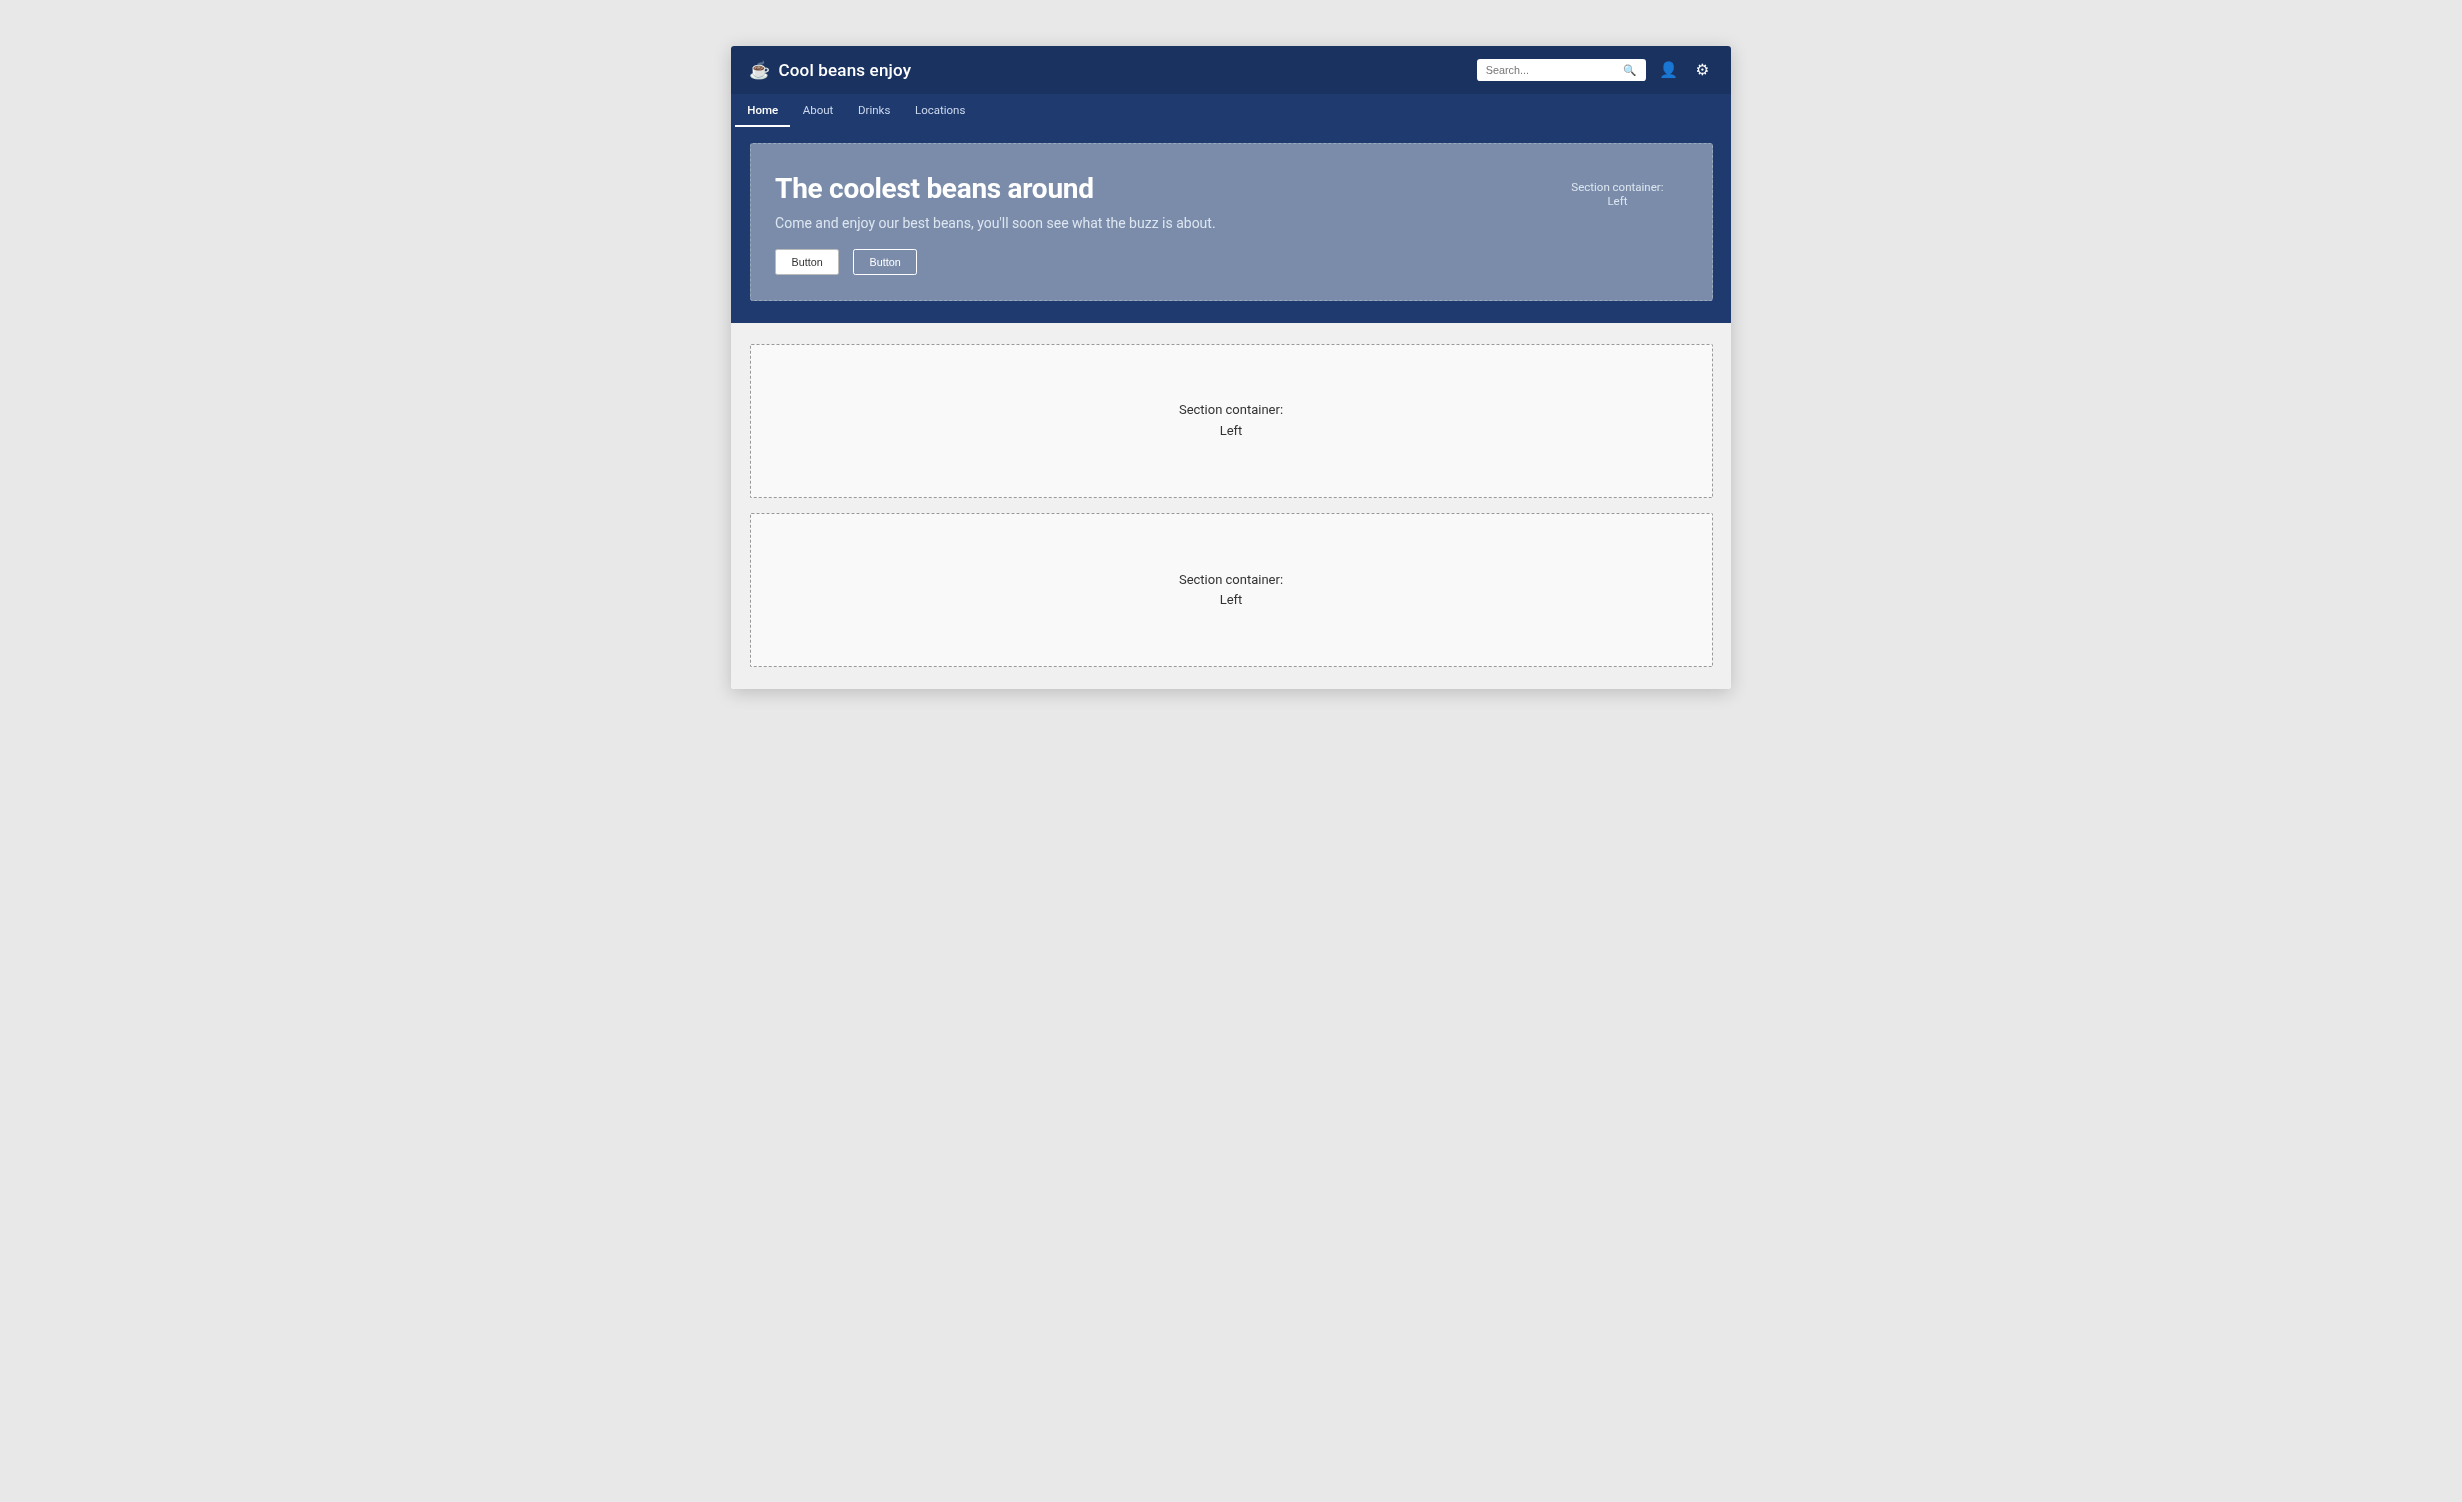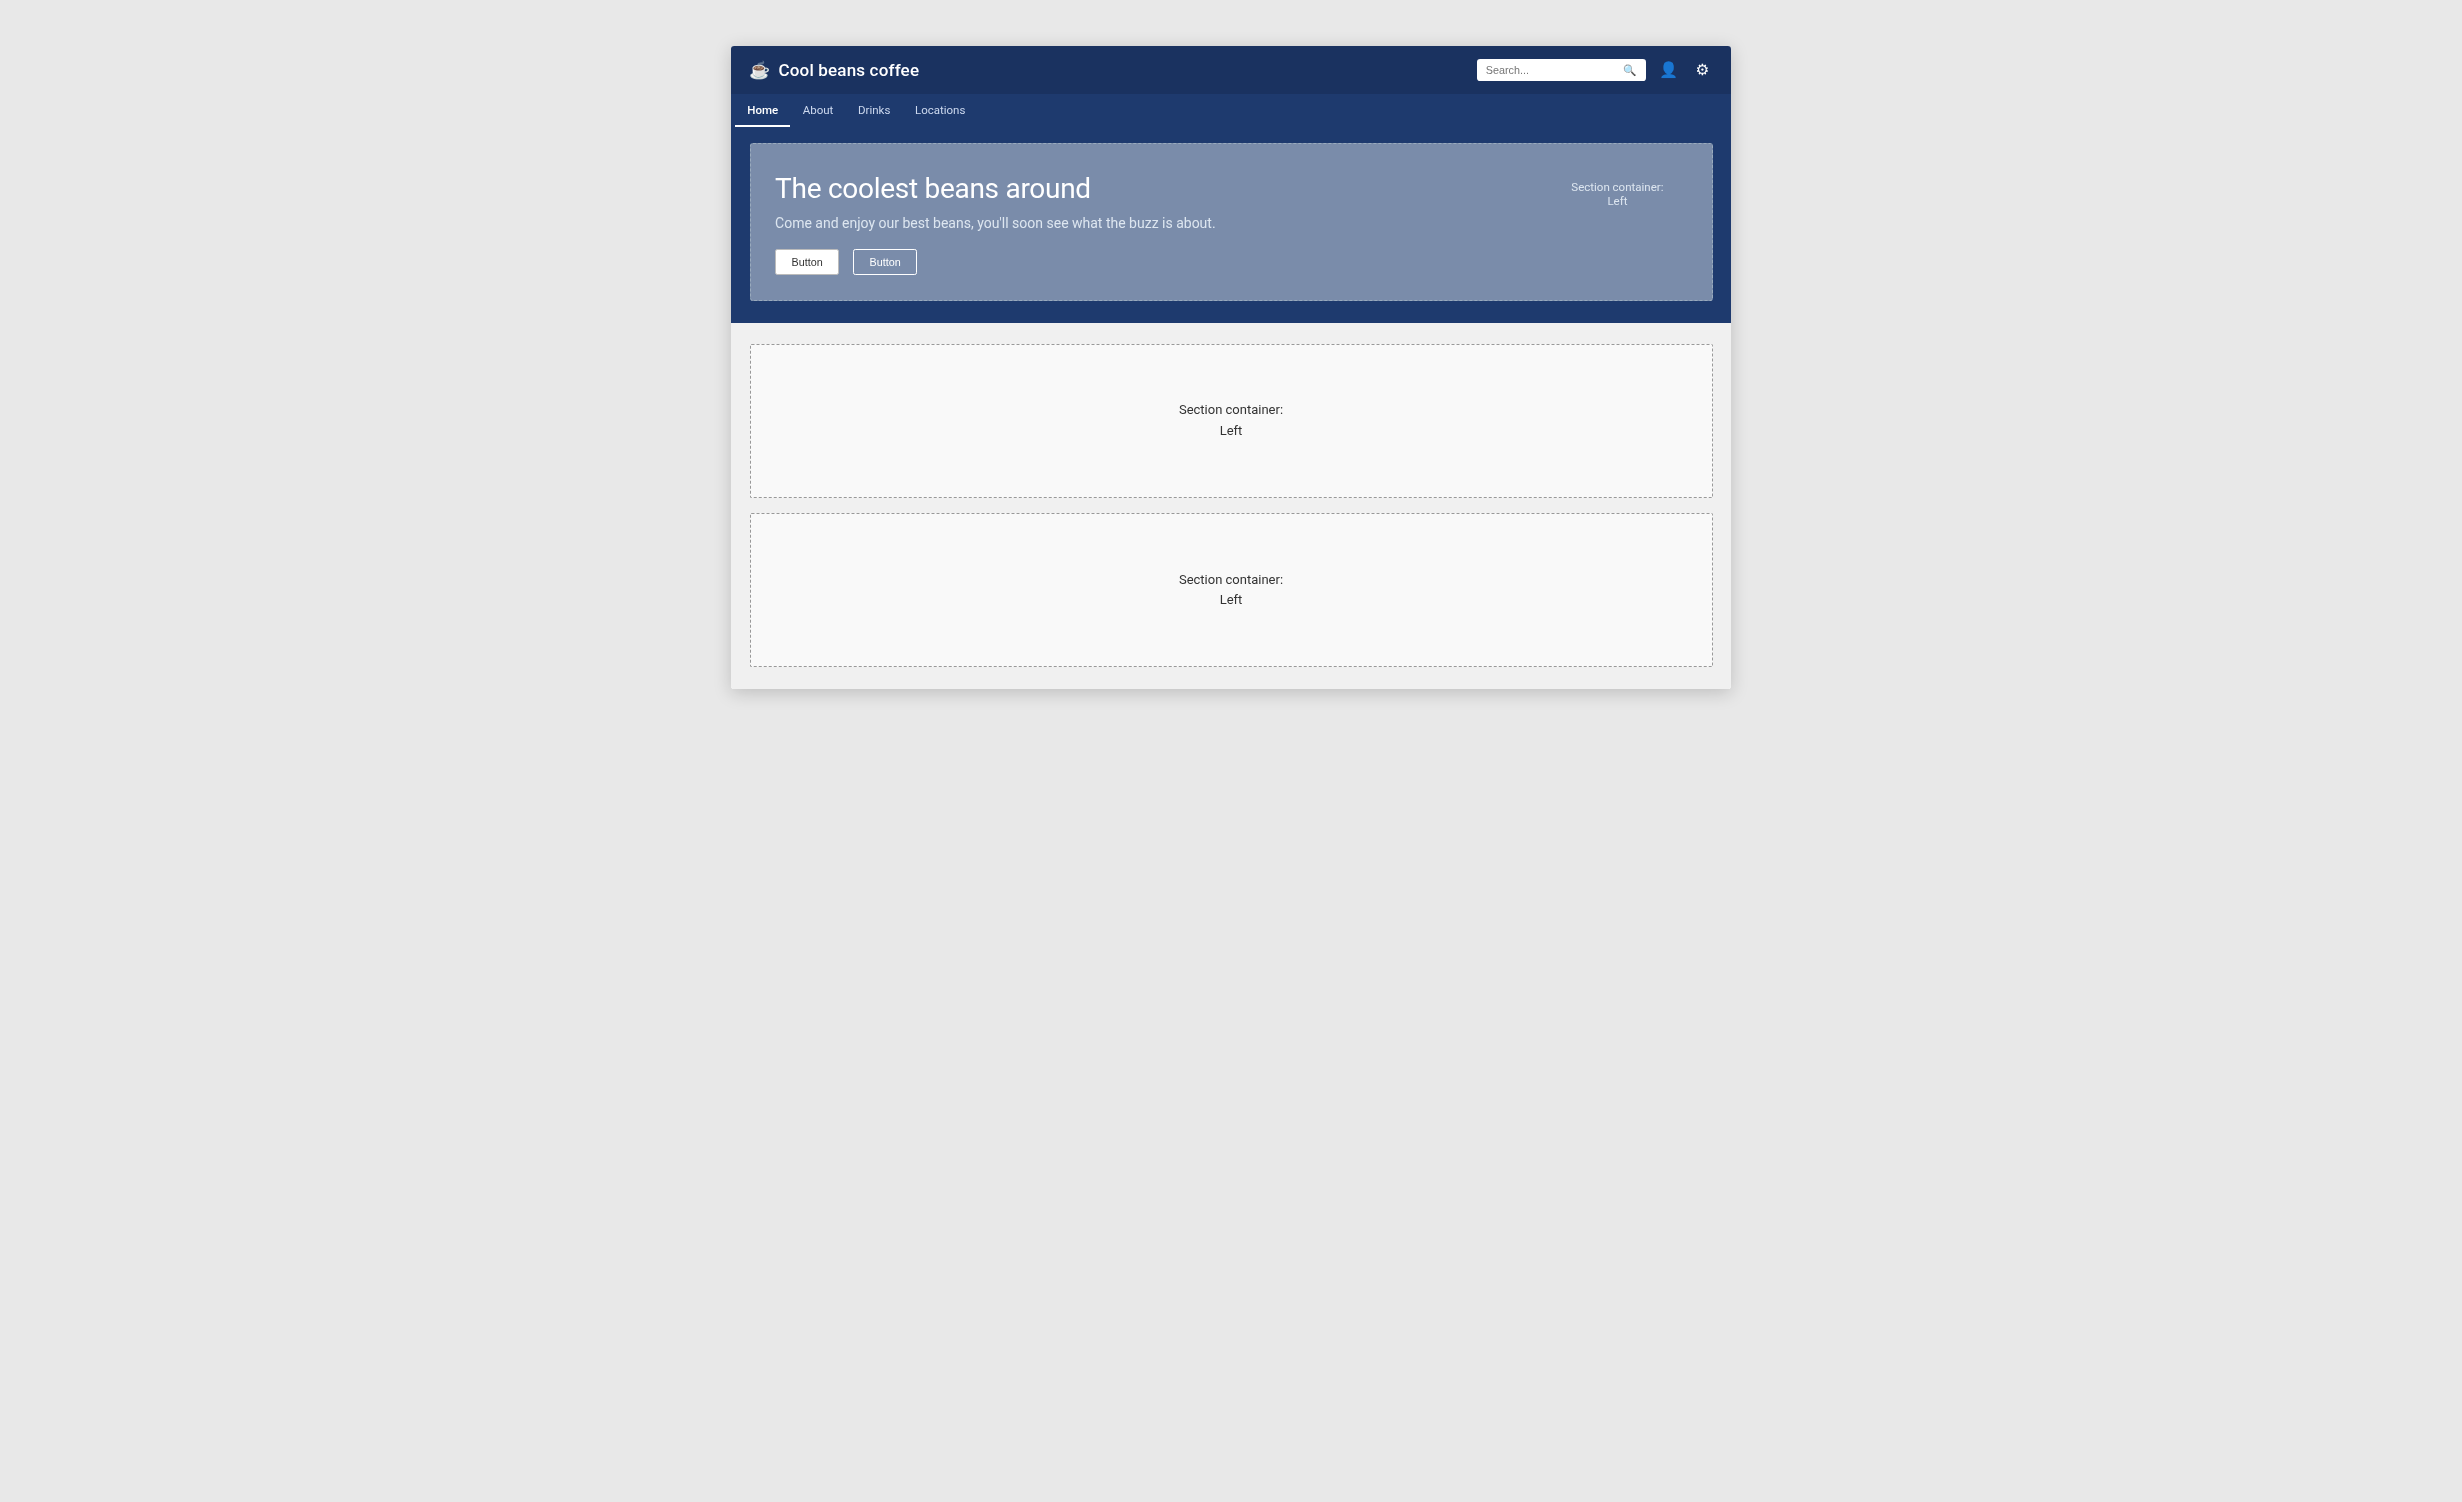--- a/index.html
+++ b/index.html
@@ -134,21 +134,21 @@
       justify-content: space-between;
       min-height: 146px;
     }
 
     .hero-left {
       flex: 1;
     }
 
     .hero-title {
       font-size: 28px;
-      font-weight: 400;
+      font-weight: 700;
       color: #fff;
       margin-bottom: 9.2px;
       letter-spacing: -0.01em;
     }
 
     .hero-subtitle {
       font-size: 14px;
       color: #dde6f0;
       margin-bottom: 18.5px;
     }
@@ -215,21 +215,21 @@
     }
   </style>
 </head>
 <body>
 
 <div class="browser-window">
 
   <div class="navbar-top">
     <div class="brand">
       <span class="brand-icon">☕</span>
-      <span>Cool beans coffee</span>
+      <span>Cool beans enjoy</span>
     </div>
     <div class="navbar-right">
       <div class="search-box">
         <input type="text" placeholder="Search..." style="">
         <span class="search-icon">🔍</span>
       </div>
       <button class="icon-btn">
         <span>👤</span>
       </button>
       <button class="icon-btn">

